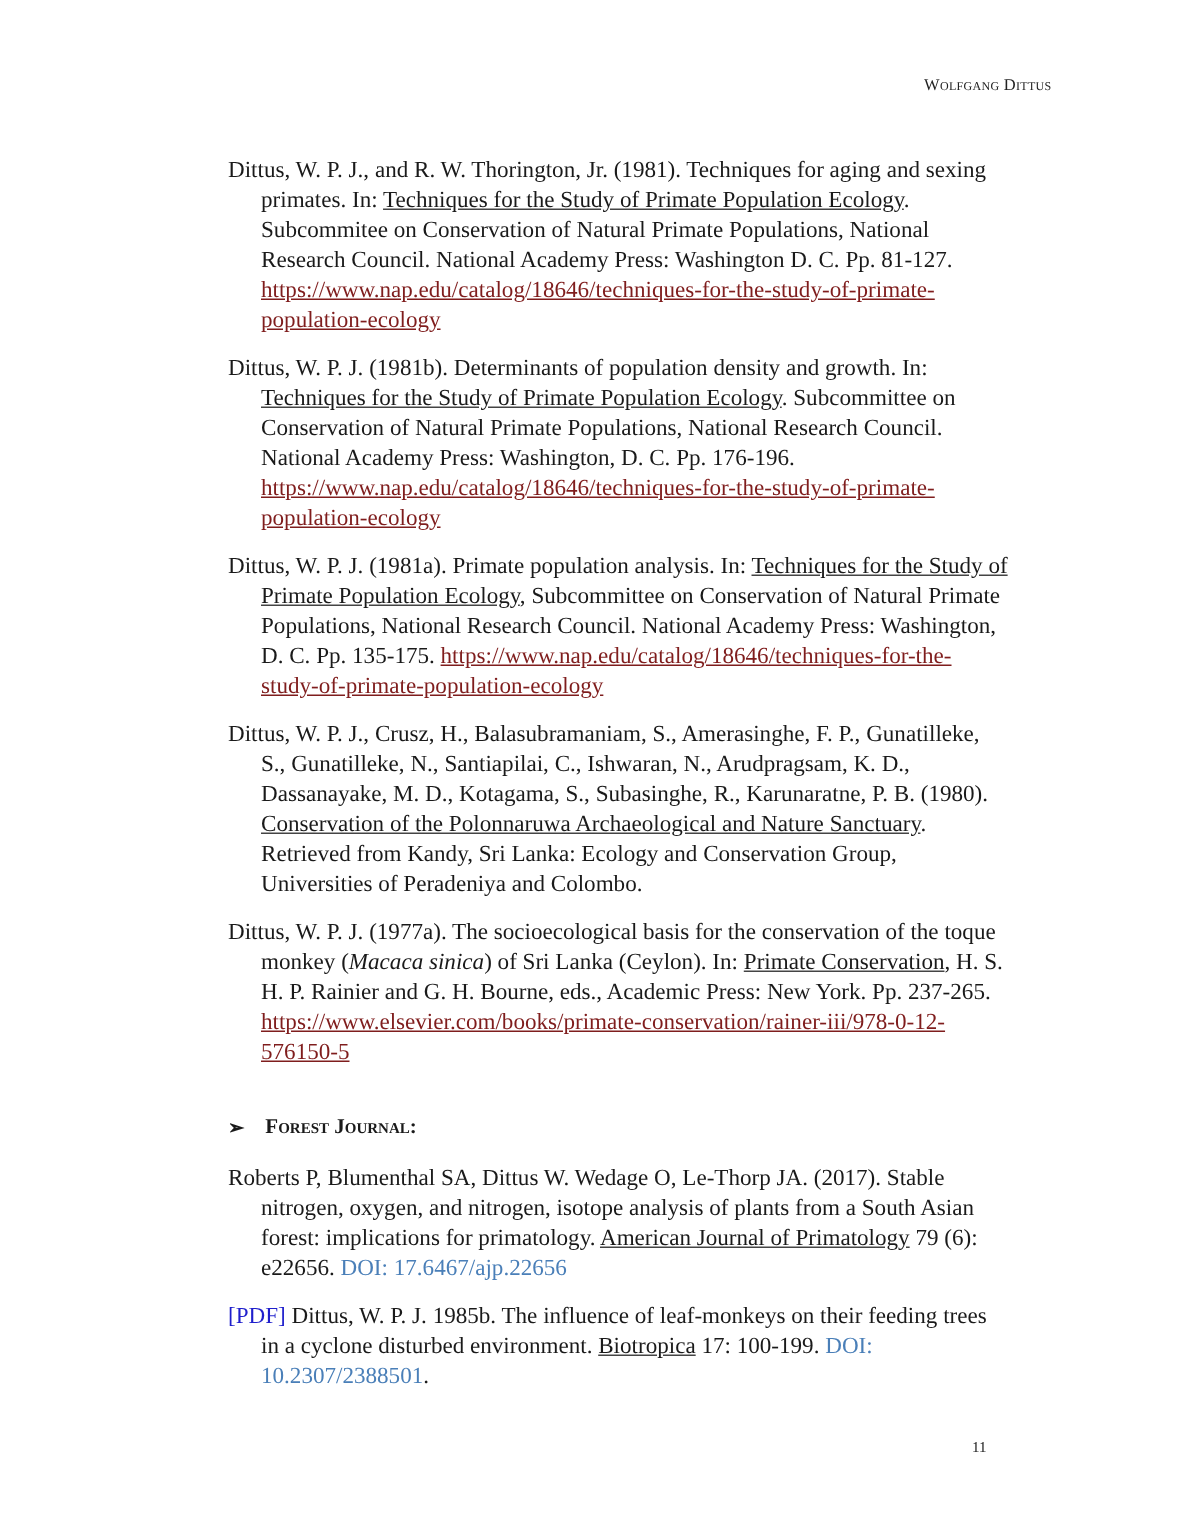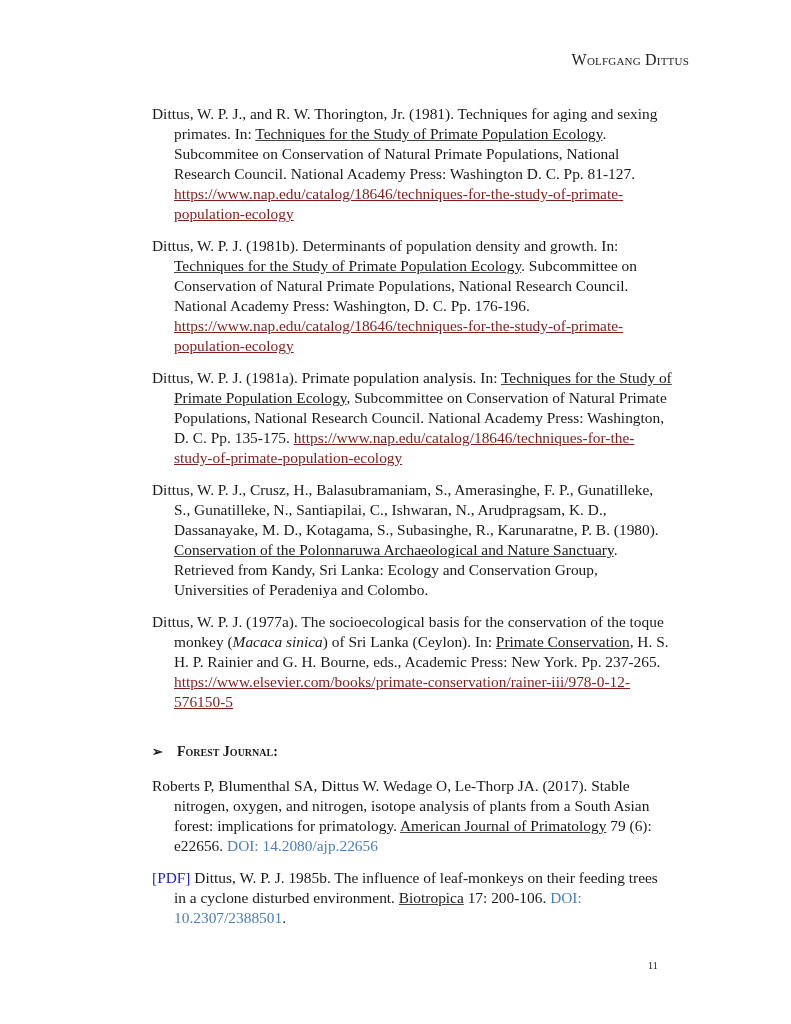--- a/index.html
+++ b/index.html
@@ -1,18 +1,18 @@
 <!DOCTYPE html>
 <html><head>
 <meta charset="utf-8">
 <style>
   html, body { margin: 0; padding: 0; background: #ffffff; }
   body { width: 791px; height: 1024px; position: relative; overflow: hidden;
          font-family: "Liberation Serif", serif; color: #1a1a1a; }
-  .header { position: absolute; top: 51px; right: 102px; font-size: 16px; letter-spacing: 0.2px; color: #222; }
+  .header { position: absolute; top: 51px; right: 90px; font-size: 11px; letter-spacing: 0.2px; color: #222; }
   .header .sc { font-variant: small-caps; }
   .content { position: absolute; left: 152px; top: 104px; width: 520px; }
   .ref { font-size: 15.4px; line-height: 20px; padding-left: 22px; text-indent: -22px; margin: 0 0 12px 0; }
   .u { text-decoration: underline; text-decoration-color: #444; }
   a.link { color: #7f1d1d; text-decoration: underline; }
   .doi { color: #4a7fb8; }
   .section { font-size: 14px; font-weight: bold; font-variant: small-caps; margin: 32px 0 16px 0; display: flex; align-items: center; }
   .section .arrow { font-size: 13px; margin-right: 14px; }
   .pdf { color: #1f1fcc; }
   .page-num { position: absolute; top: 960px; left: 648px; font-size: 10px; }
@@ -46,22 +46,22 @@
   <p class="ref">
     <span>Dittus, W. P. J. (1977a). The socioecological basis for the conservation of the toque monkey (</span><em>Macaca sinica</em><span>) of Sri Lanka (Ceylon). In: </span><span class="u">Primate Conservation</span><span>, H. S. H. P. Rainier and G. H. Bourne, eds., Academic Press: New York. Pp. 237-265.  </span><a class="link">https://www.elsevier.com/books/primate-conservation/rainer-iii/978-0-12-576150-5</a>
   </p>
 
   <div class="section">
     <span class="arrow">➢</span>
     <span>Forest Journal:</span>
   </div>
 
   <p class="ref">
-    <span>Roberts P, Blumenthal SA, Dittus W. Wedage O, Le-Thorp JA. (2017). Stable nitrogen, oxygen, and nitrogen, isotope analysis of plants from a South Asian forest: implications for primatology.  </span><span class="u">American Journal of Primatology</span><span> 79 (6): e22656.  </span><span class="doi">DOI: 14.2080/ajp.22656</span>
+    <span>Roberts P, Blumenthal SA, Dittus W. Wedage O, Le-Thorp JA. (2017). Stable nitrogen, oxygen, and nitrogen, isotope analysis of plants from a South Asian forest: implications for primatology.  </span><span class="u">American Journal of Primatology</span><span> 79 (6): e22656.  </span><span class="doi">DOI: 17.6467/ajp.22656</span>
   </p>
 
   <p class="ref">
-    <a class="pdf">[PDF]</a><span> Dittus, W. P. J. 1985b. The influence of leaf-monkeys on their feeding trees in a cyclone disturbed environment. </span><span class="u">Biotropica</span><span> 17: 200-106.  </span><span class="doi">DOI: 10.2307/2388501</span><span>.</span>
+    <a class="pdf">[PDF]</a><span> Dittus, W. P. J. 1985b. The influence of leaf-monkeys on their feeding trees in a cyclone disturbed environment. </span><span class="u">Biotropica</span><span> 17: 100-199.  </span><span class="doi">DOI: 10.2307/2388501</span><span>.</span>
   </p>
 
 </div>
 
 <div class="page-num">11</div>
 
 </body></html>

